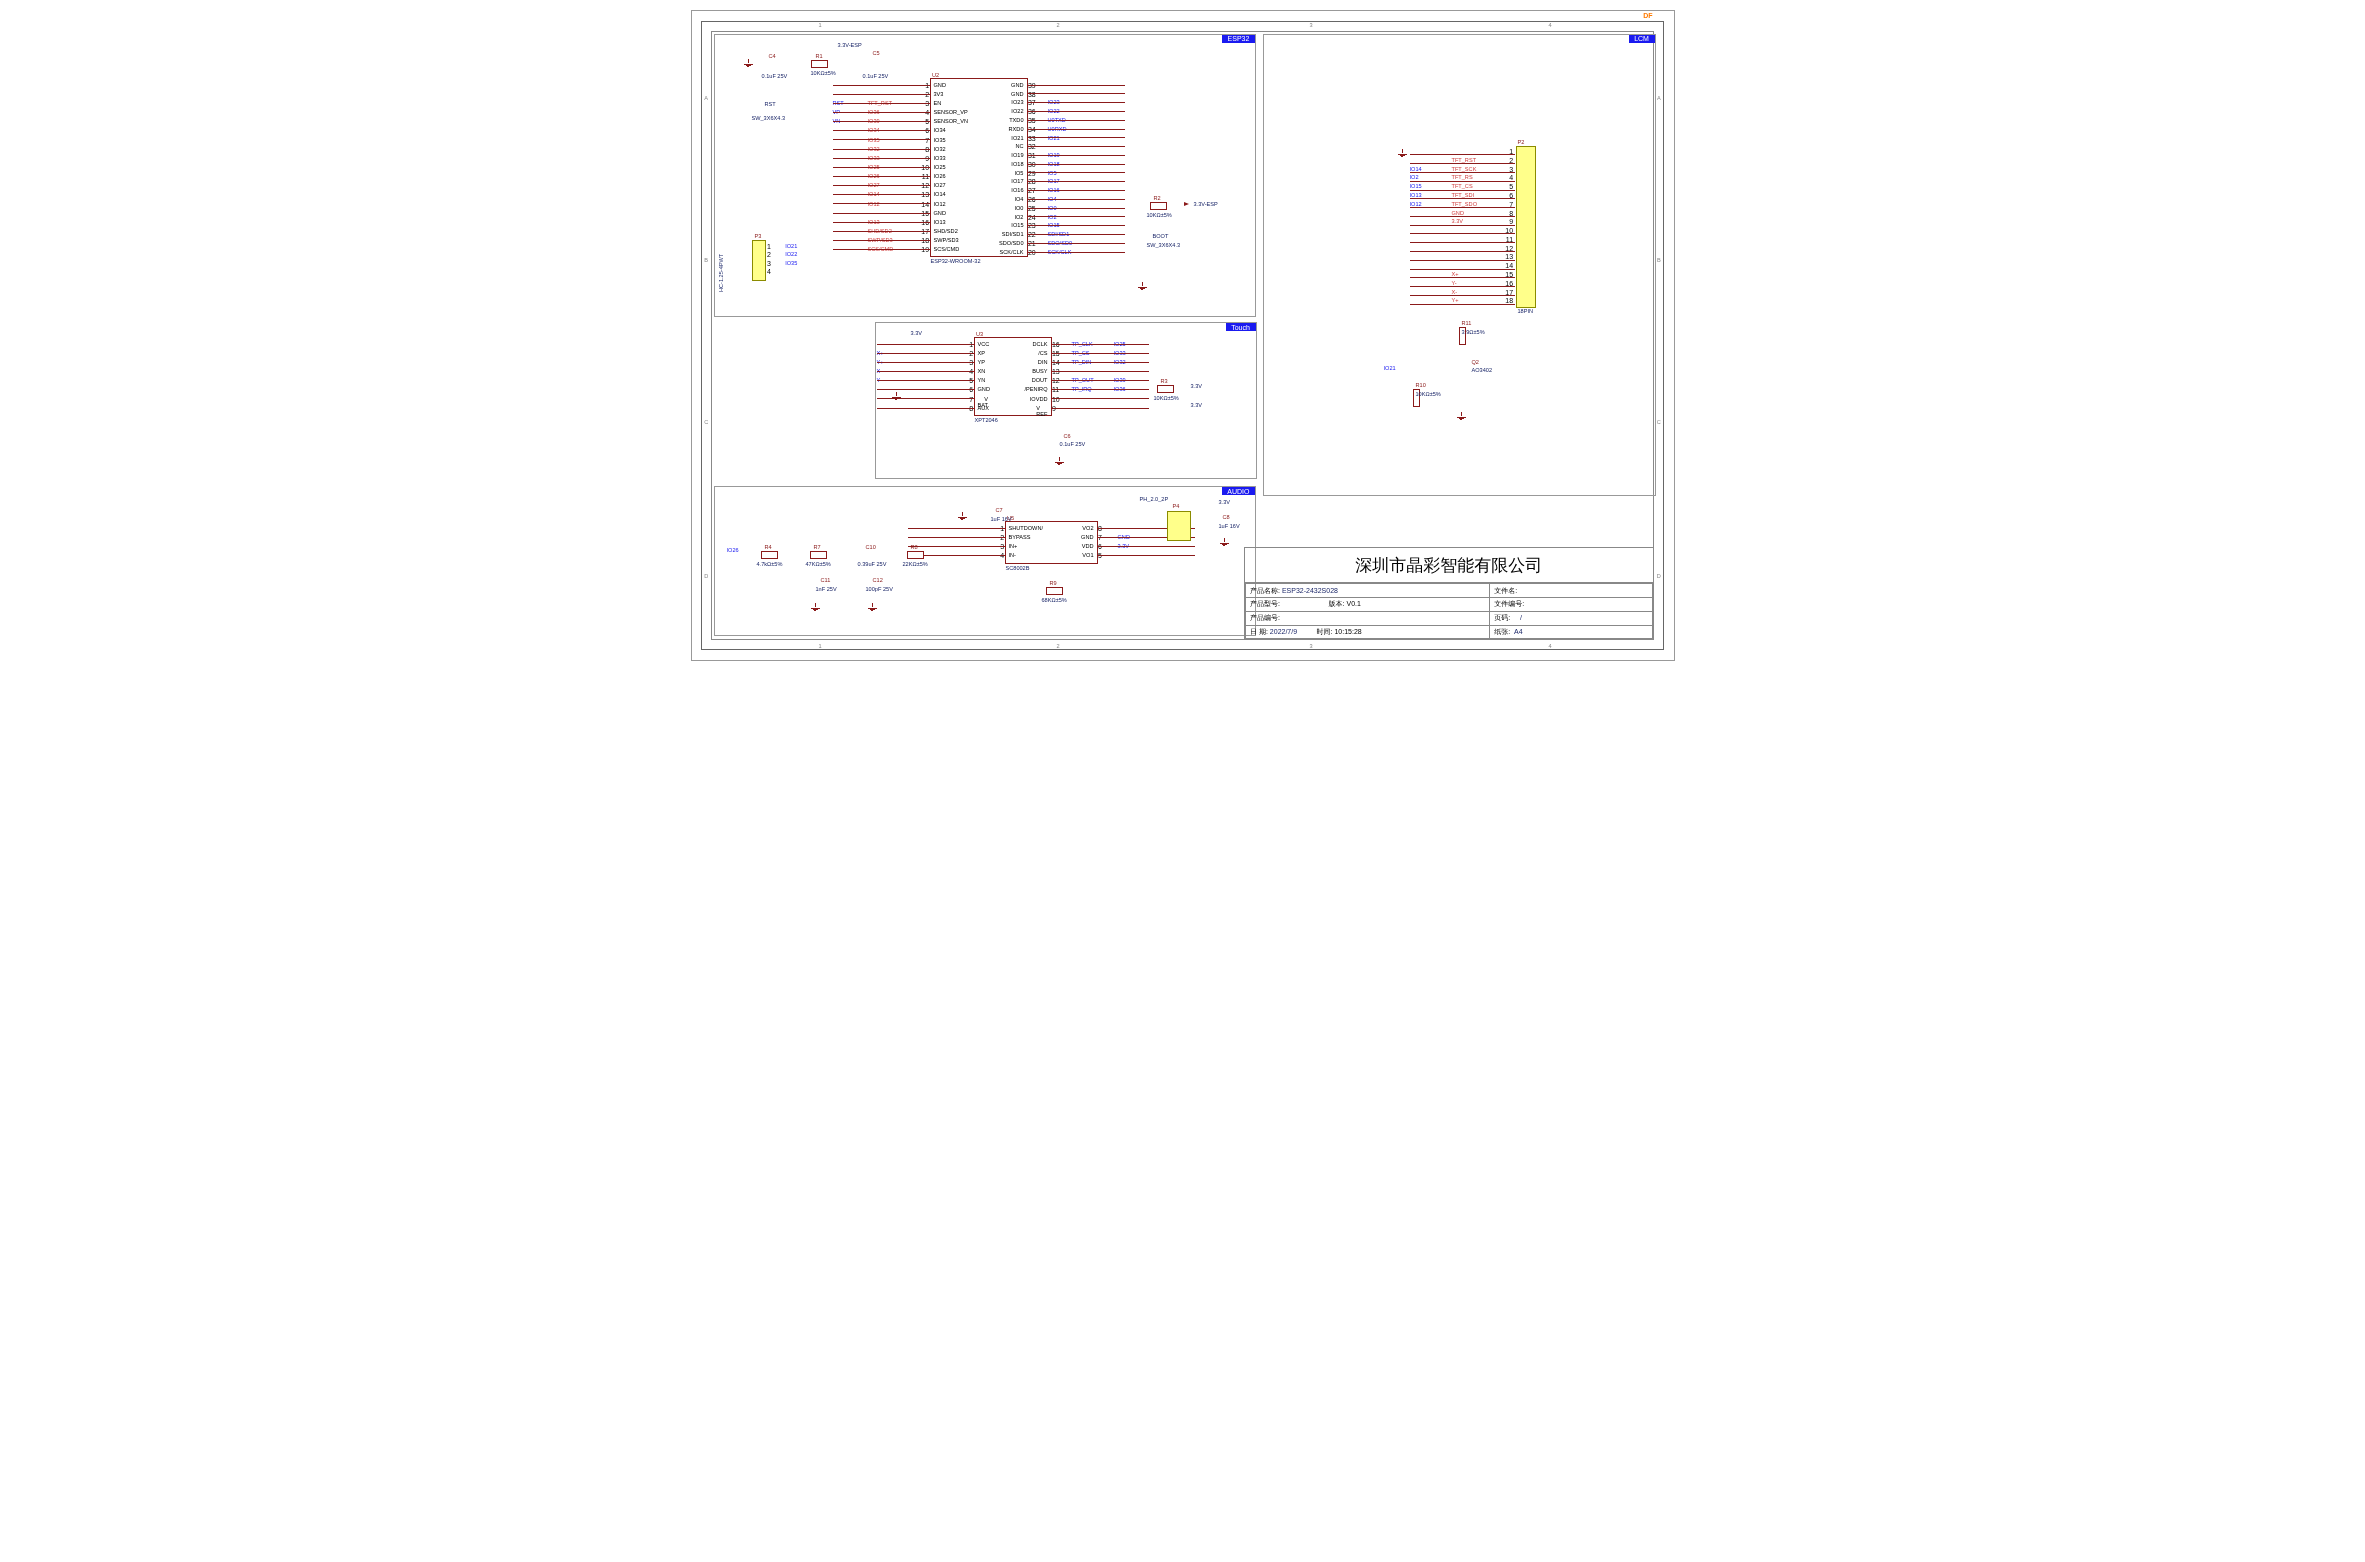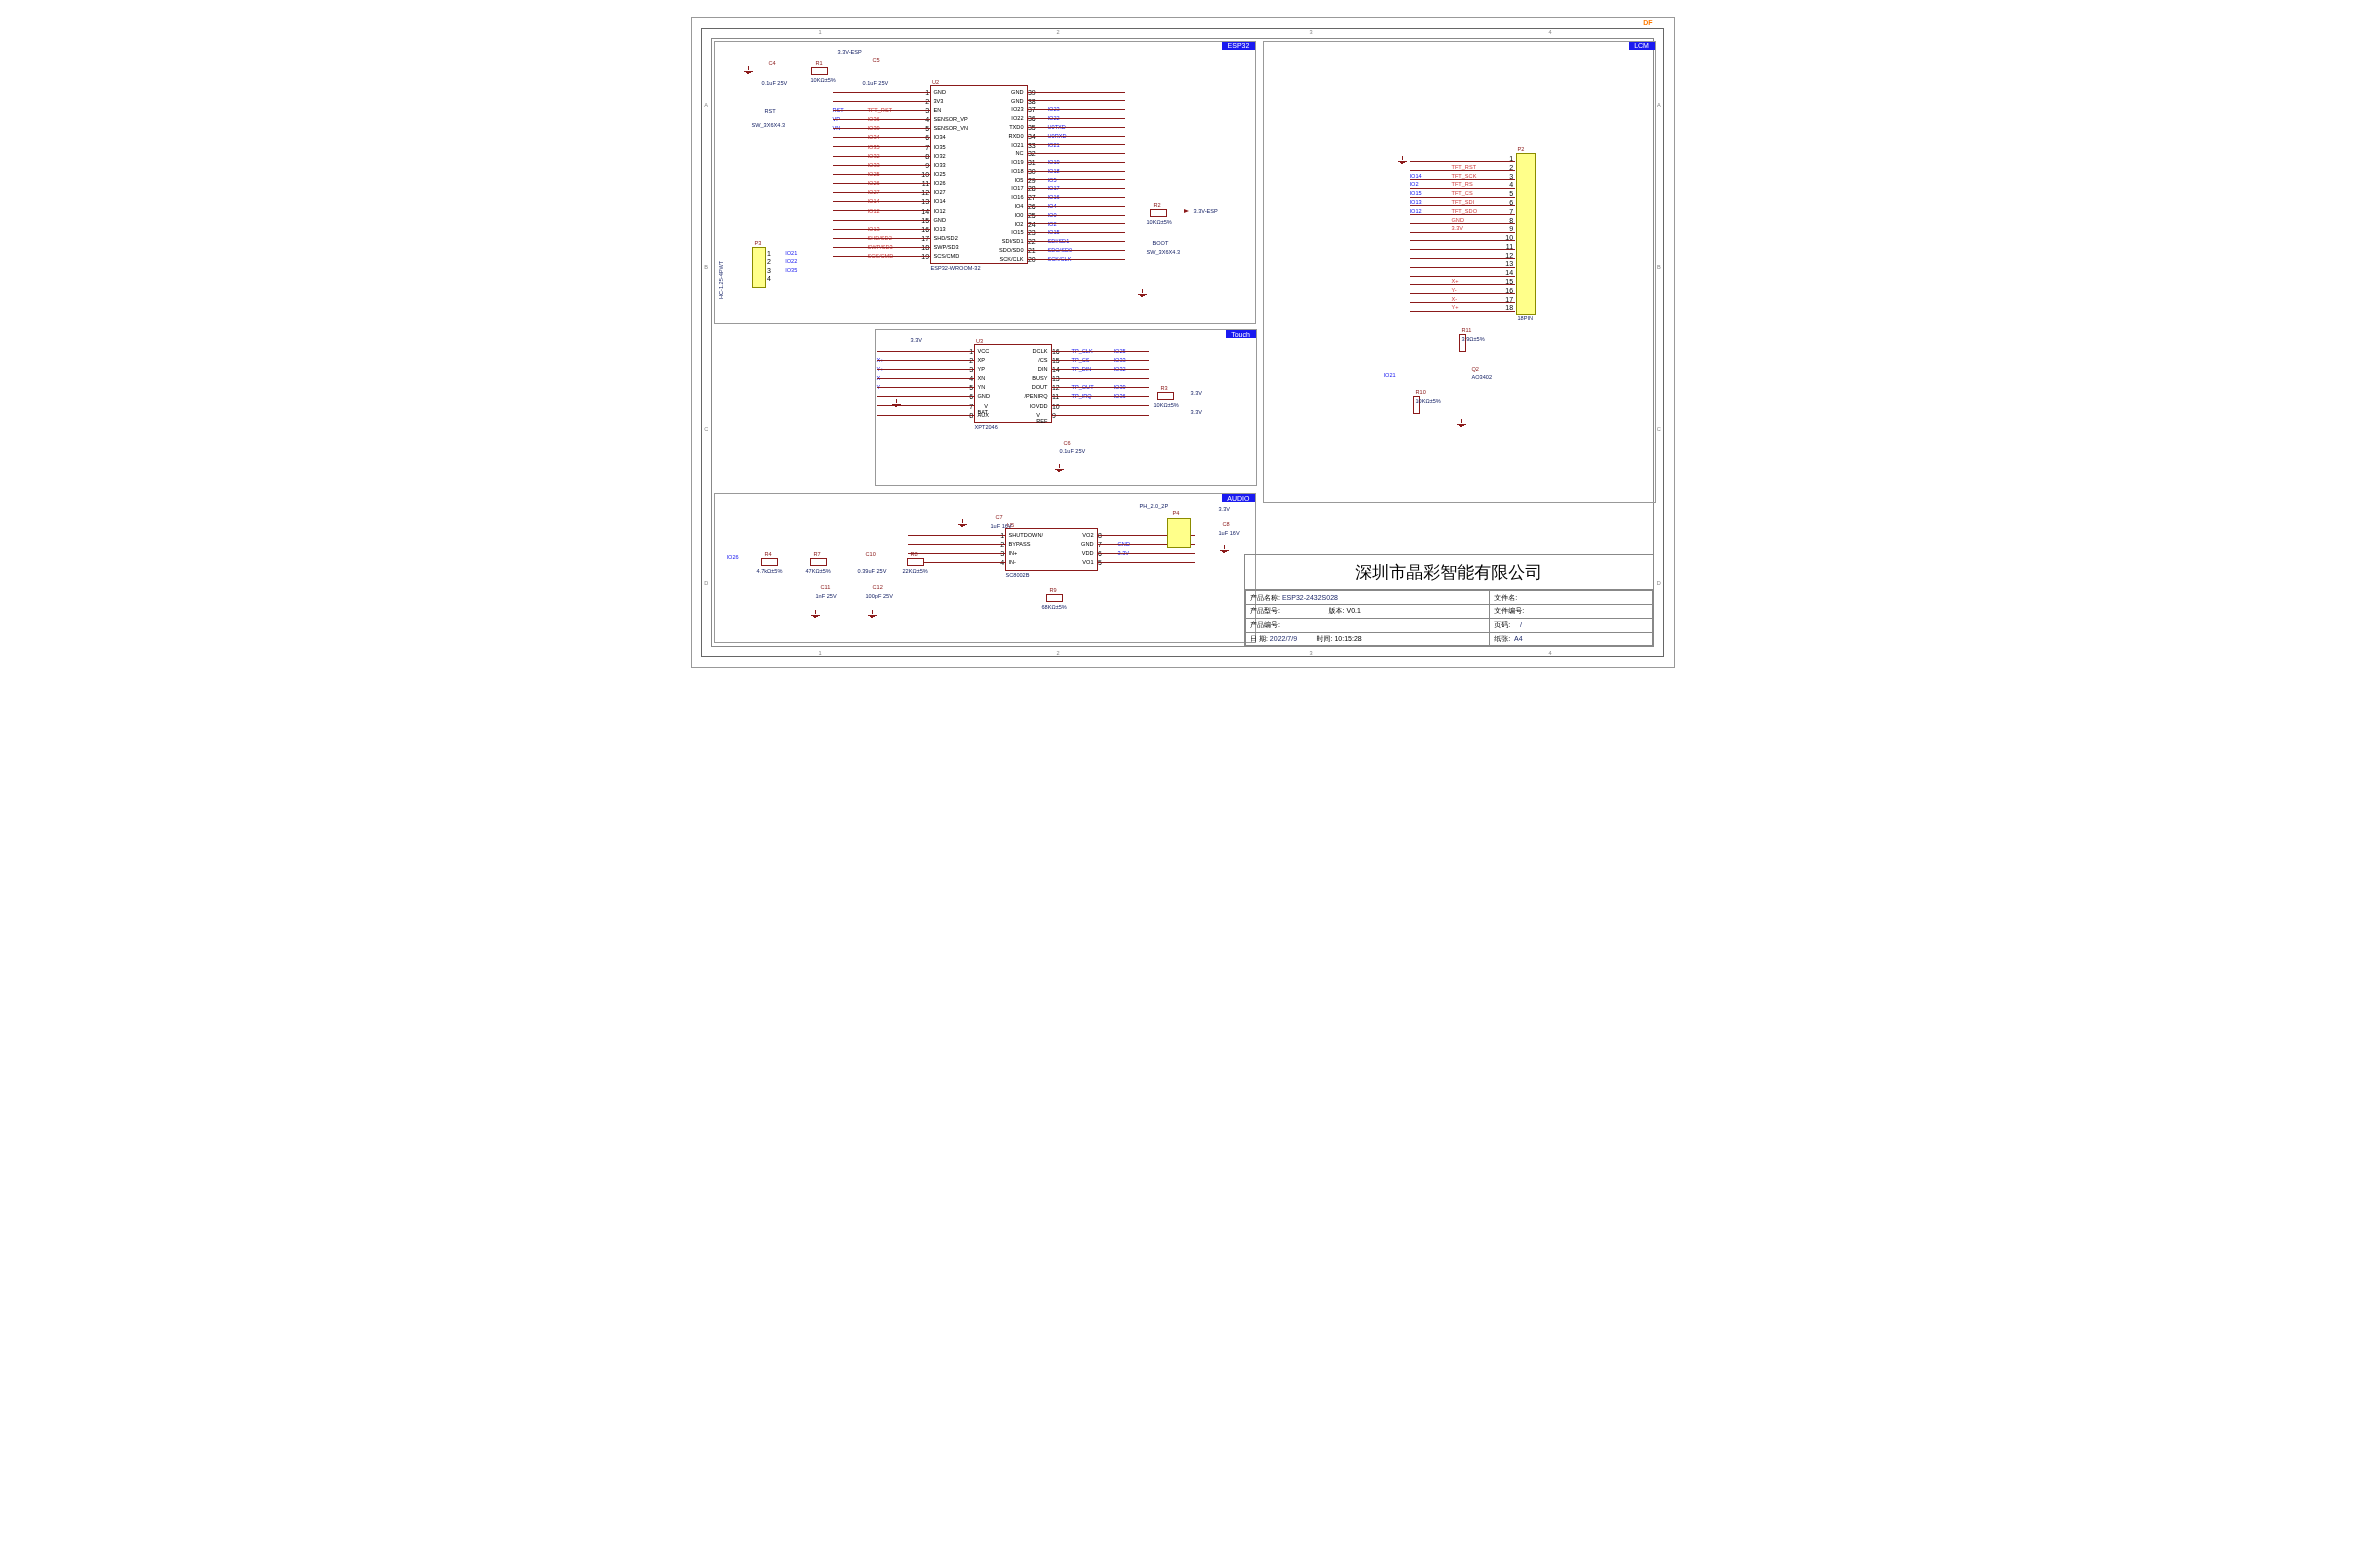--- a/index.html
+++ b/index.html
@@ -1,16 +1,16 @@
 <!DOCTYPE html>
 <html><head>
 <meta charset="utf-8">
 <style>
 html,body{margin:0;padding:0;font-family:Arial,sans-serif;font-size:7px;background:#fff}
-.sheet{position:relative;width:982px;height:649px;border:0.7px solid #999;margin:17px auto;background:#fff}
+.sheet{position:relative;width:982px;height:649px;border:0.7px solid #999;margin:10px auto;background:#fff}
 .frame{position:absolute;border:0.7px solid #888}
 .outer{left:9.8px;top:9.8px;right:9.8px;bottom:9.8px;border:1.1px solid #666}
 .inner{left:19.7px;top:19.7px;right:19.7px;bottom:19.7px;border:0.7px solid #888}
 .block{position:absolute;border:0.7px solid #999}
 .tag{position:absolute;top:0;right:0;background:#1a1af0;color:#fff;padding:0.7px 5.6px;font-size:7px}
 .ic{position:absolute;border:1.4px solid #8b1a1a;background:#fff}
 .pin{position:absolute;font-size:5.6px;color:#000}
 .pinnum{color:#000}
 .net{color:#1a1af0;font-size:5.6px}
 .ref{color:#8b1a1a;font-size:5.6px}

